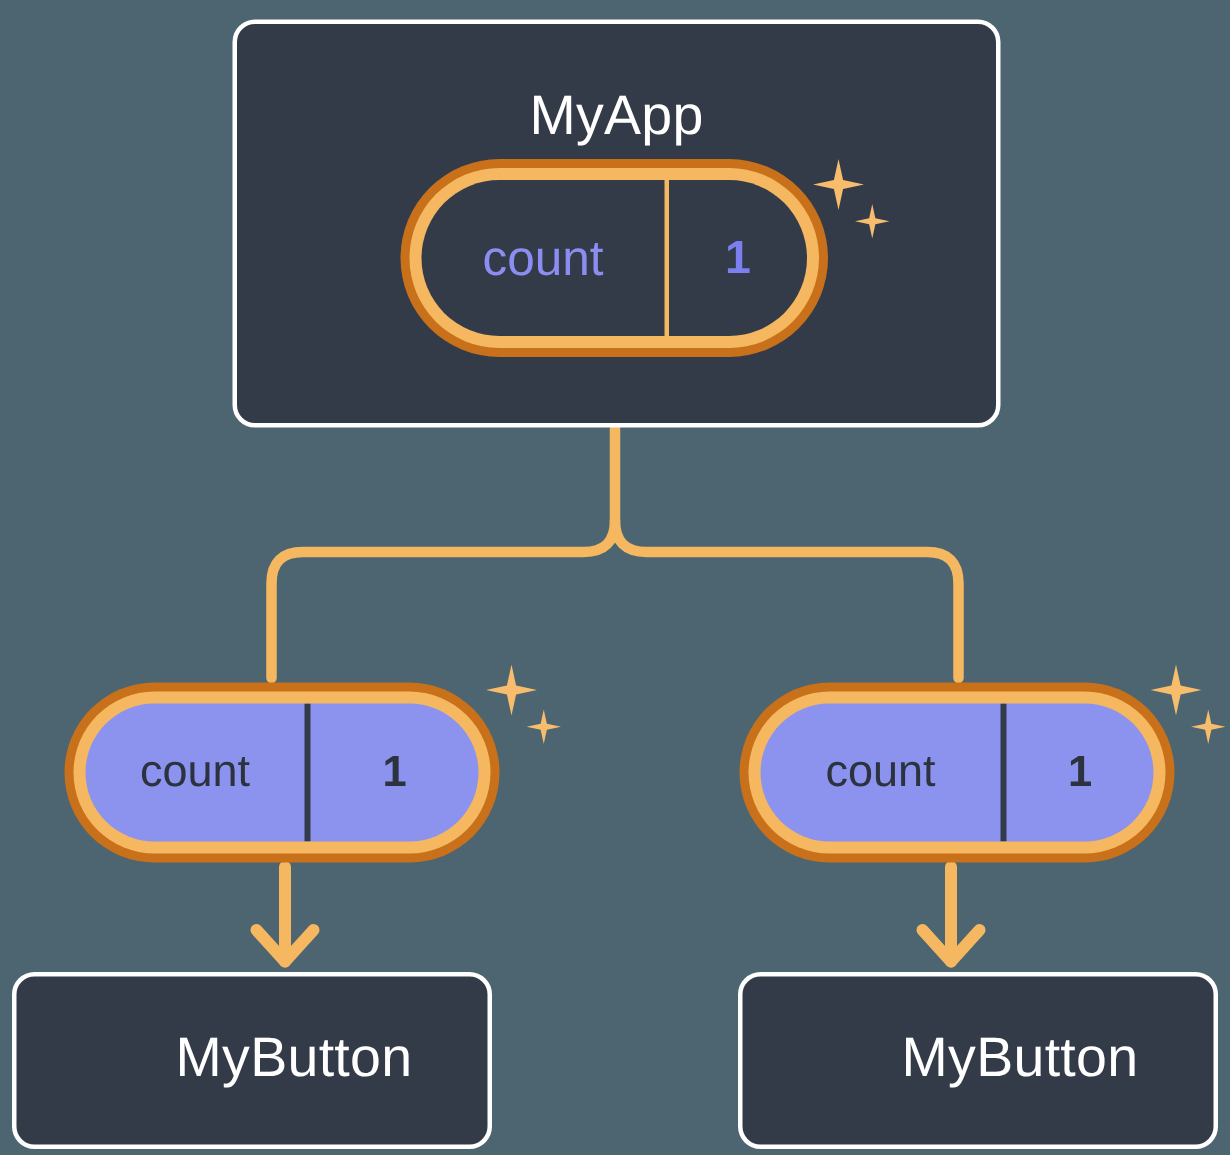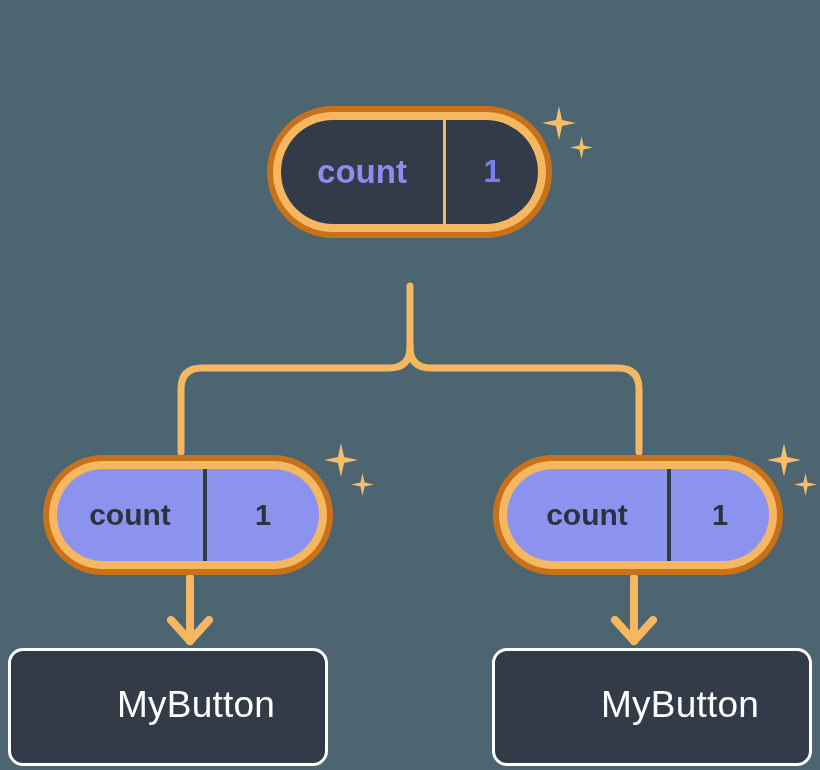--- a/index.html
+++ b/index.html
@@ -73,21 +73,20 @@
     display: flex;
     align-items: stretch;
     overflow: hidden;
   }
   .pill-key, .pill-val {
     display: flex;
     align-items: center;
     justify-content: center;
     white-space: nowrap;
     box-sizing: border-box;
-    font-weight: bold;
   }
 
   
   #pill-myapp { left: 267px; top: 106px; width: 285px; height: 132px; }
   #pill-myapp .pill-inner { background: #333b49; }
   #pill-myapp .pill-key {
     flex: 0 0 165px;
     color: #8b8ef0;
     font-size: 33px;
     border-right: 3px solid #f5b860;
@@ -163,20 +162,23 @@
     <path d="M410 286 L410 347 Q410 368 389 368 L202 368 Q181 368 181 389 L181 452" stroke="#f5b860" stroke-width="7" stroke-linecap="round" fill="none"></path>
     <path d="M410 347 Q410 368 431 368 L618 368 Q639 368 639 389 L639 452" stroke="#f5b860" stroke-width="7" stroke-linecap="round" fill="none"></path>
 
     <path d="M190 578 L190 641" stroke="#f5b860" stroke-width="8" stroke-linecap="round"></path>
     <path d="M171 620 L190 641 L209 620" stroke="#f5b860" stroke-width="8" stroke-linecap="round" stroke-linejoin="round" fill="none"></path>
 
     <path d="M634 578 L634 641" stroke="#f5b860" stroke-width="8" stroke-linecap="round"></path>
     <path d="M615 620 L634 641 L653 620" stroke="#f5b860" stroke-width="8" stroke-linecap="round" stroke-linejoin="round" fill="none"></path>
   </svg>
 
+  <div id="myapp-box" class="comp-box">
+    <div id="myapp-title" class="comp-title">MyApp</div>
+  </div>
 
   <div id="pill-myapp" class="pill">
     <div class="pill-mid">
       <div class="pill-inner">
         <div class="pill-key">count</div>
         <div class="pill-val">1</div>
       </div>
     </div>
   </div>
   <div id="sparkles-myapp" class="sparkle-group">

